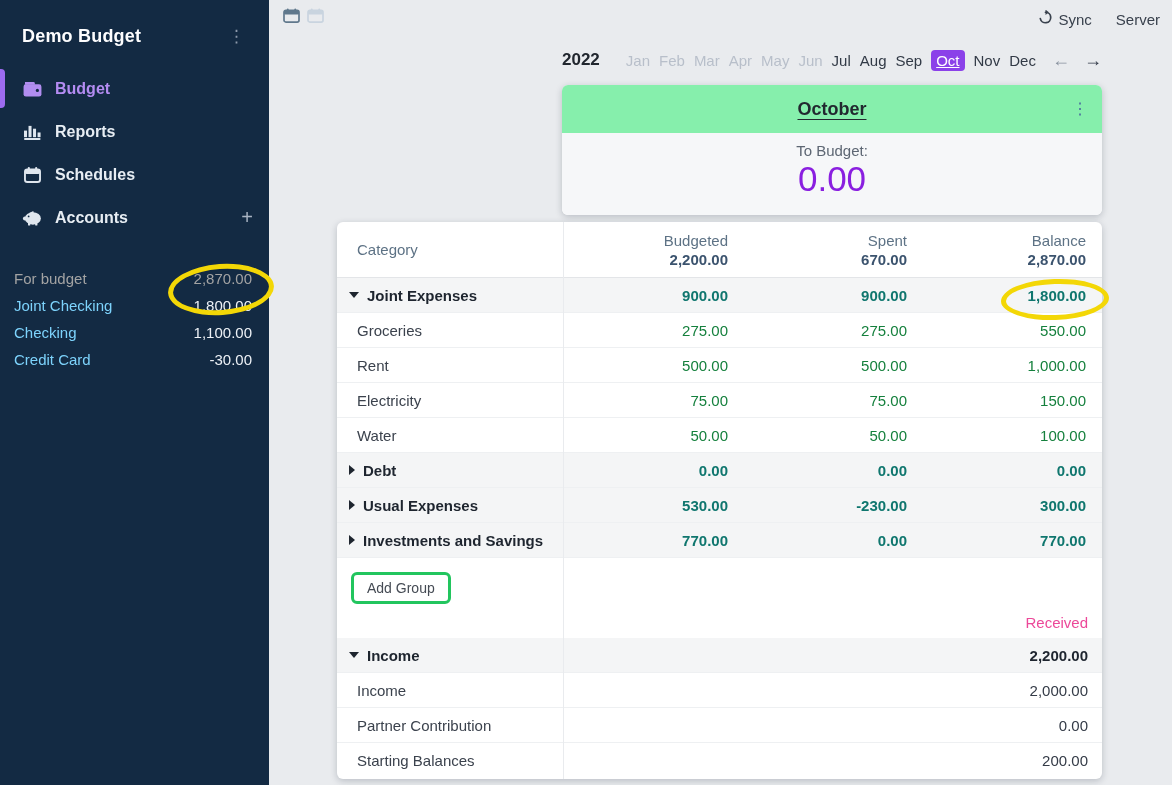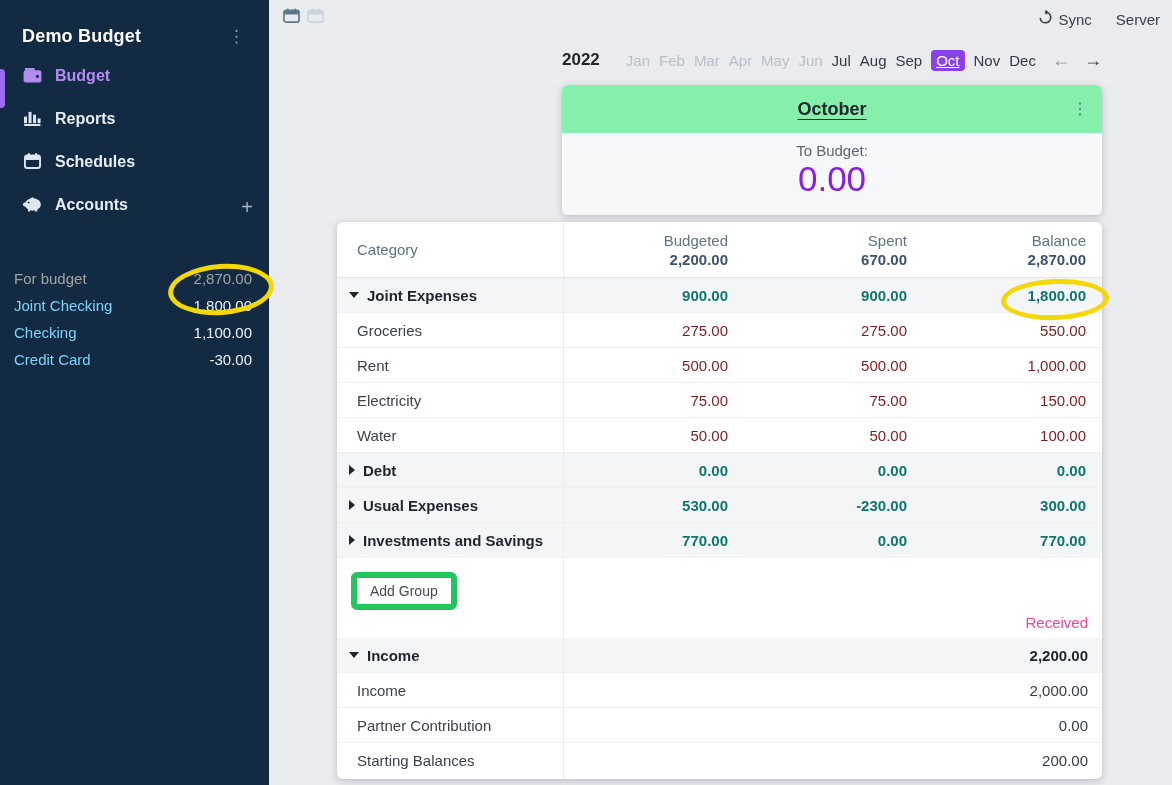--- a/index.html
+++ b/index.html
@@ -8,21 +8,21 @@
   .page { position:relative; width:1172px; height:785px; }
 
   
   .sidebar { position:absolute; left:0; top:0; width:269px; height:785px;
     background:#132a43; color:#e9eef4; }
   .sb-title-row { display:flex; align-items:center; justify-content:space-between;
     padding:26px 18px 0 22px; }
   .sb-title { font-size:18px; font-weight:700; color:#fdfdfe; letter-spacing:.2px; }
   .sb-kebab { color:#8e9aac; font-size:17px; line-height:1; cursor:pointer; padding:2px 6px; }
   .sb-nav { margin-top:20px; }
-  .nav-item { position:relative; display:flex; align-items:flex-start; gap:13px;
+  .nav-item { position:relative; display:flex; align-items:center; gap:13px;
     height:43px; padding-left:22px; font-size:16px; font-weight:600; color:#e7edf3; cursor:pointer; }
   .nav-item .nav-ic { width:20px; display:flex; justify-content:center; }
   .nav-item.active { color:#b48cf2; }
   .nav-item.active::before { content:""; position:absolute; left:0; top:2px; bottom:2px;
     width:5px; background:#9d6bf0; border-radius:0 4px 4px 0; }
   .nav-plus { margin-left:auto; margin-right:16px; color:#a9b4c3; font-size:20px;
     font-weight:400; cursor:pointer; }
   .sb-accounts { margin-top:26px; }
   .acct-row { display:flex; align-items:center; justify-content:space-between;
     padding:4px 17px 4px 14px; font-size:15px; line-height:19px; cursor:pointer; }
@@ -74,31 +74,31 @@
   .bt-head { display:flex; height:56px; border-bottom:1px solid #e3e5e8; align-items:center; }
   .bt-head .h-cat { width:226px; padding-left:20px; font-size:15px; color:#5d7285; }
   .h-col { width:179px; text-align:right; padding-right:14px; line-height:19px; }
   .h-col .h-label { font-size:15px; color:#5d7285; }
   .h-col .h-total { font-size:15px; font-weight:700; color:#3b536e; cursor:pointer; }
   .t-row { display:flex; align-items:center; height:35px; border-bottom:1px solid #eef0f2;
     font-size:15px; color:#3b424d; position:relative; }
   .t-row.group { background:#f4f5f6; font-weight:700; color:#1e252f; }
   .t-cat { width:226px; display:flex; align-items:center; gap:8px; padding-left:20px; }
   .t-row.group .t-cat { padding-left:12px; }
-  .t-num { width:179px; text-align:right; padding-right:14px; color:#7f1d1d; cursor:pointer; }
+  .t-num { width:179px; text-align:right; padding-right:14px; color:#15803d; cursor:pointer; }
   .t-row.group .t-num { color:#0f766e; }
   .t-flexnum { flex:1; text-align:right; padding-right:14px; color:#343b47; }
   .t-row.group .t-flexnum { color:#1e252f; }
   .tw { width:0; height:0; display:inline-block; cursor:pointer; }
   .tw.down { border-left:5px solid transparent; border-right:5px solid transparent;
     border-top:6px solid #1e252f; }
   .tw.right { border-top:5px solid transparent; border-bottom:5px solid transparent;
     border-left:6px solid #1e252f; }
   .addgroup-wrap { padding:14px 0 0 14px; height:44px; }
-  .addgroup-btn { display:inline-block; background:#fff; border:6px solid #22c55e;
+  .addgroup-btn { display:inline-block; background:#fff; border:3px solid #22c55e;
     border-radius:6px; padding:5px 13px; font-size:14px; color:#454b54; cursor:pointer; }
   .received-row { height:36px; display:flex; align-items:flex-end; justify-content:flex-end;
     padding:0 14px 7px 0; font-size:15px; color:#ec4899; }
   .t-row:last-child { border-bottom:none; }
 
   
   .hl-ellipse { position:absolute; border:5px solid #f3d706; border-radius:50%;
     pointer-events:none; z-index:50; }
   .hl-1 { left:168px; top:264px; width:106px; height:51px; transform:rotate(-4deg); }
   .hl-2 { left:1001px; top:279px; width:108px; height:41px; transform:rotate(-2deg); }

